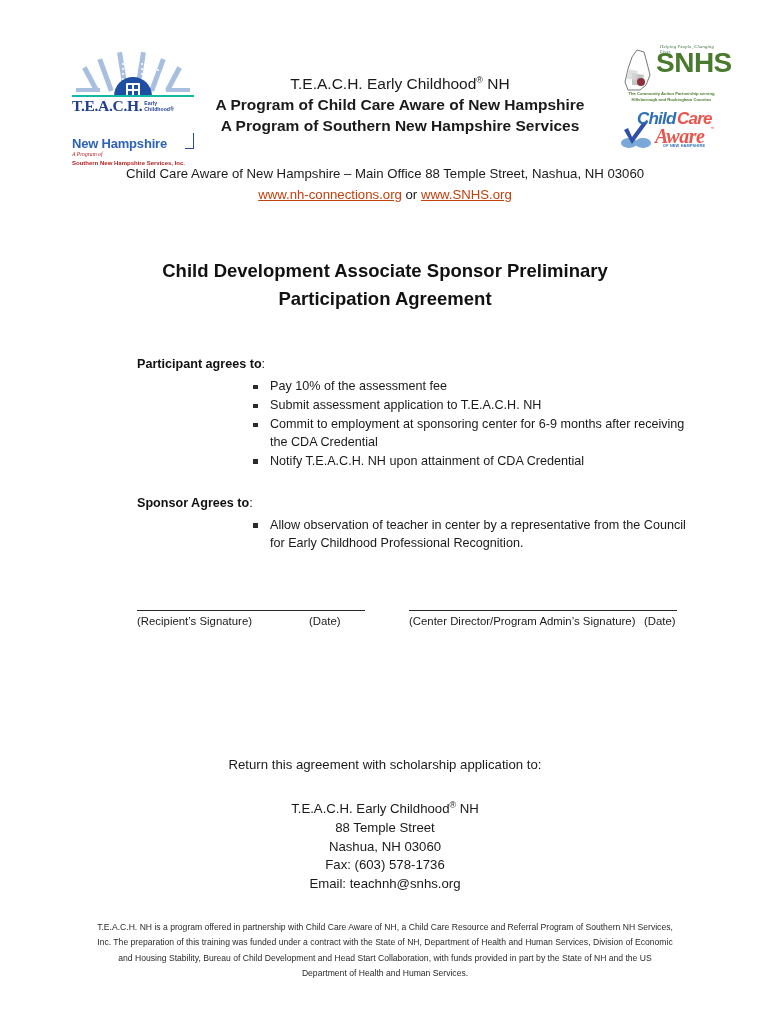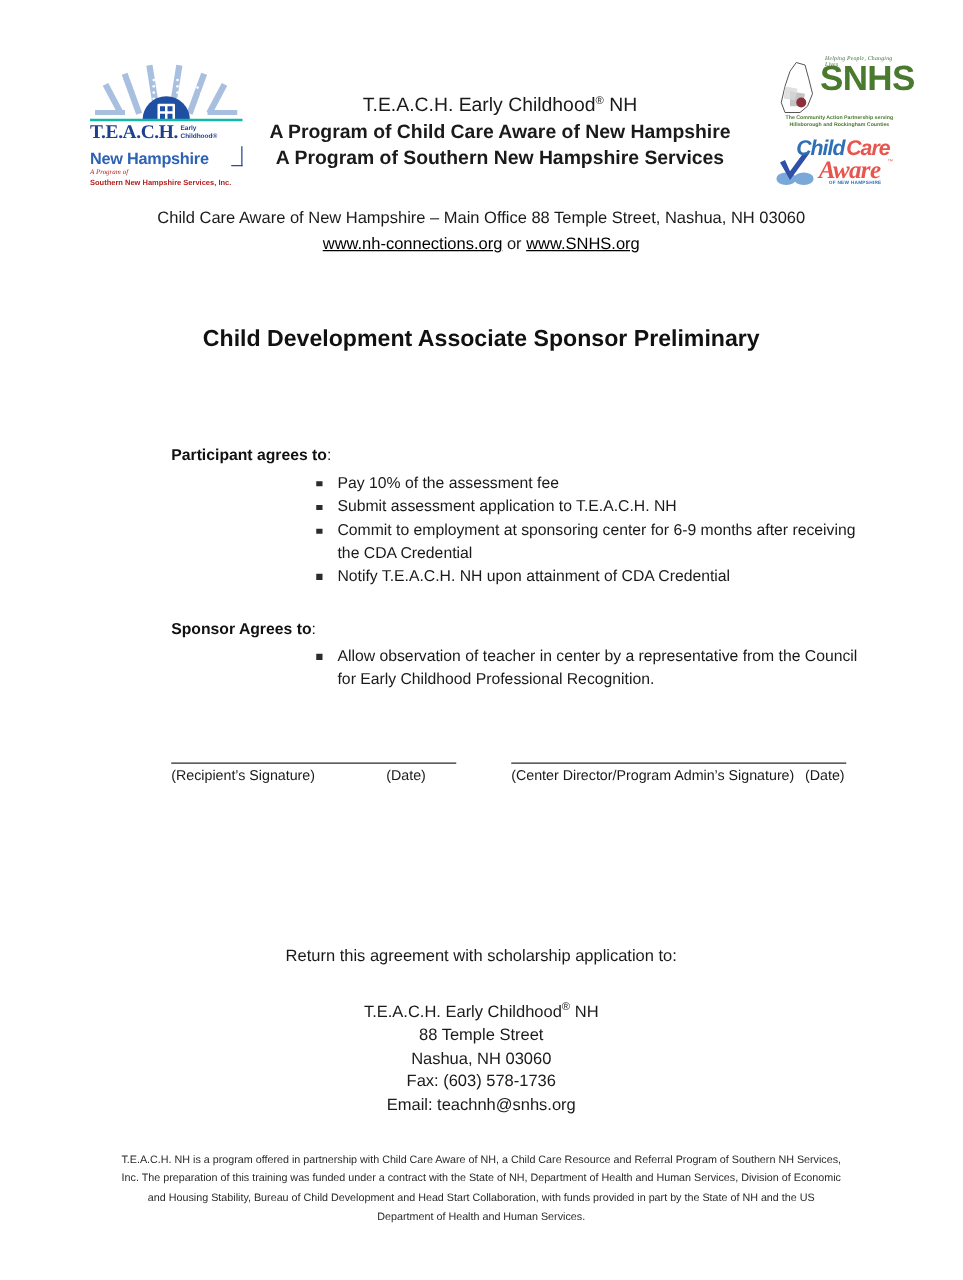--- a/index.html
+++ b/index.html
@@ -63,21 +63,21 @@
   .tw-ec {
     font-size: 5.2px;
     font-weight: bold;
     line-height: 1.15;
     color: #1f3f8f;
     margin-left: 2px;
     margin-bottom: 1px;
   }
   .tw-nh-wrap {
     position: relative;
-    margin-top: 4px;
+    margin-top: 20px;
     height: 15px;
   }
   .tw-nh {
     font-size: 13px;
     font-weight: bold;
     color: #2e62b5;
     line-height: 15px;
     letter-spacing: -0.2px;
   }
   .tw-bracket {
@@ -229,21 +229,21 @@
     left: 0; top: 163px;
     width: 770px;
     text-align: center;
   }
   .contact-line {
     font-size: 13.2px;
     line-height: 21px;
     color: #1a1a1a;
   }
   .link {
-    color: #000000;
+    color: #c2410c;
     text-decoration: underline;
   }
 
   
   .doc-title {
     position: absolute;
     left: 85px; top: 257px;
     width: 600px;
     text-align: center;
     font-size: 18.5px;
@@ -440,20 +440,21 @@
     </div>
   </div>
 
   <div class="contact">
     <div class="contact-line">Child Care Aware of New Hampshire – Main Office 88 Temple Street, Nashua, NH 03060</div>
     <div class="contact-line"><a class="link" href="#">www.nh-connections.org</a><span> or </span><a class="link" href="#">www.SNHS.org</a></div>
   </div>
 
   <div class="doc-title">
     <div>Child Development Associate Sponsor Preliminary</div>
+    <div>Participation Agreement</div>
   </div>
 
   <div class="body-block">
 
     <div>
       <p class="sect-head"><span>Participant agrees to</span><span class="normal">:</span></p>
       <ul class="bullets">
         <li><span class="sq"></span><span>Pay 10% of the assessment fee</span></li>
         <li><span class="sq"></span><span>Submit assessment application to T.E.A.C.H. NH</span></li>
         <li><span class="sq"></span><span>Commit to employment at sponsoring center for 6-9 months after receiving the CDA Credential</span></li>

